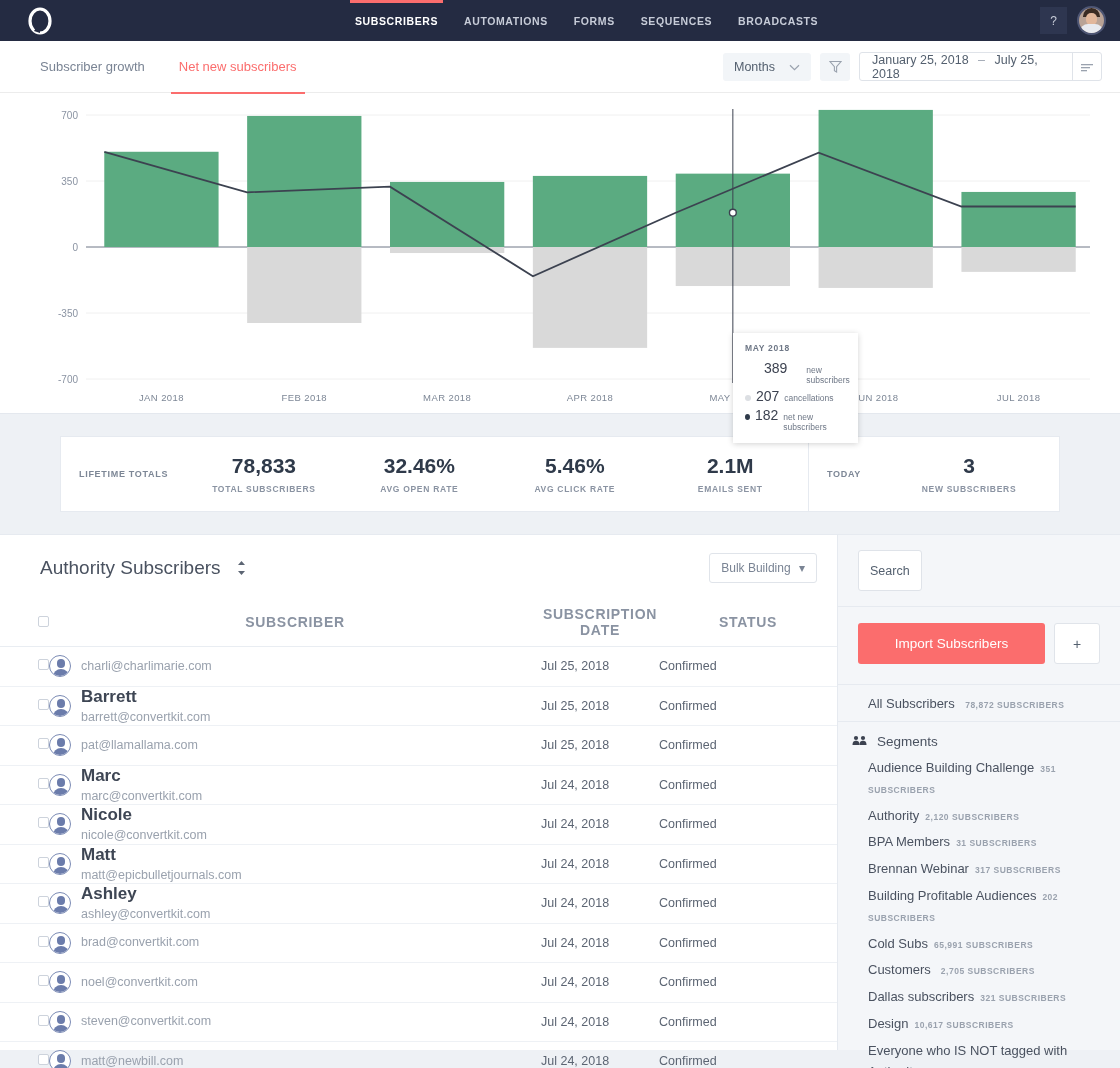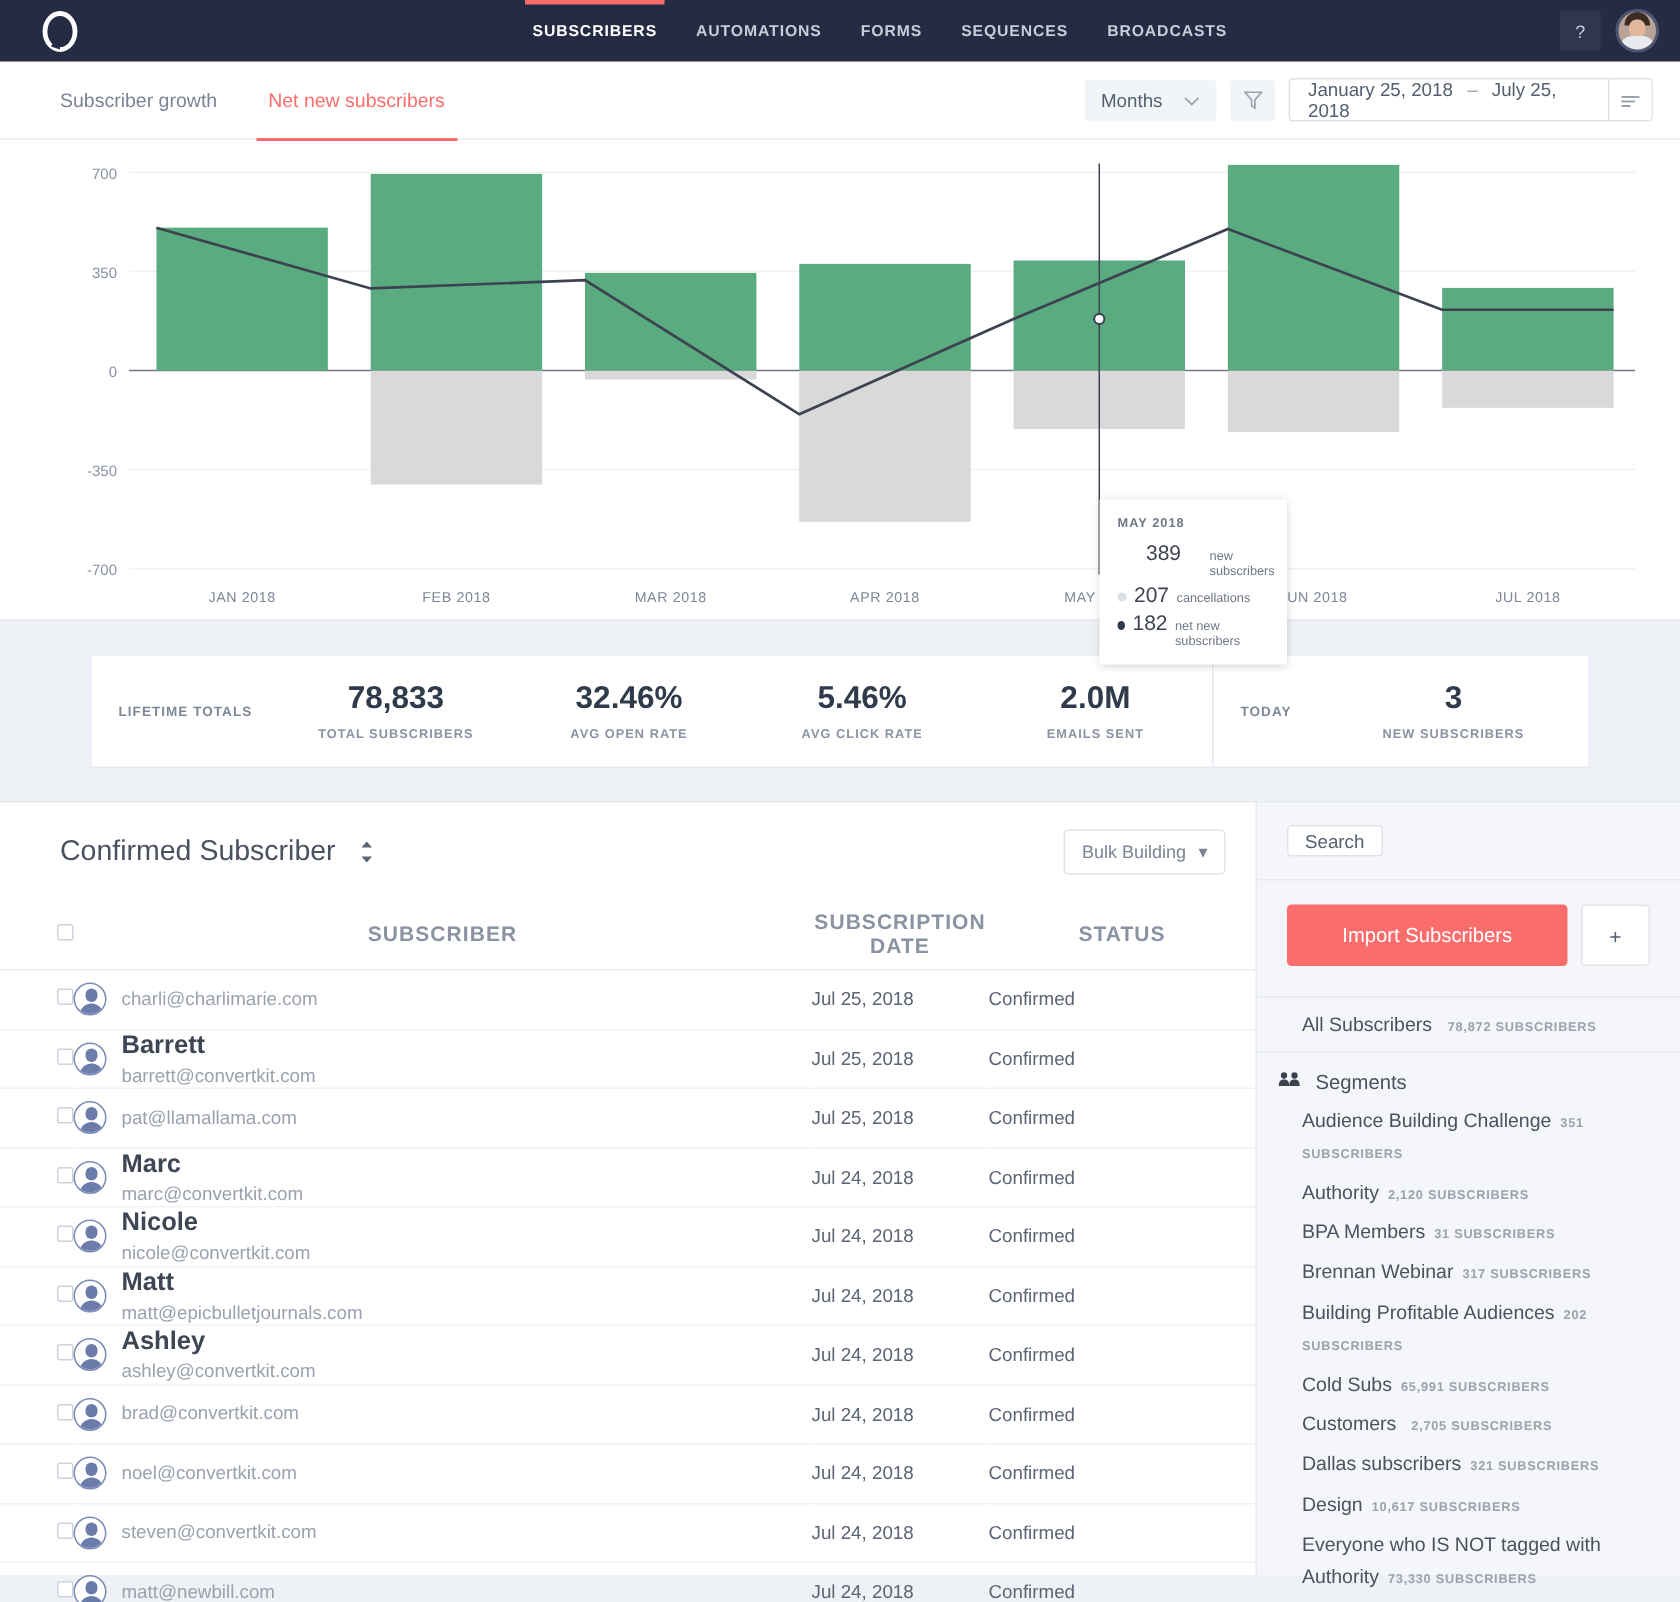--- a/index.html
+++ b/index.html
@@ -126,21 +126,21 @@
 
   
   .side { width: 282px; background: #f4f6f9; border-top: 1px solid #e6eaf0; }
   .side-search { display: flex; gap: 8px; padding: 15px 20px; border-bottom: 1px solid #e6eaf0; }
   .search-input {
     flex: 1; border: 1px solid #dfe3e9; border-radius: 3px; height: 29px; background: #fff;
     padding: 0 9px; font-size: 12.5px; color: #5c6573; font-family: inherit;
   }
   .search-input::placeholder { color: #a7aeb9; }
   .search-btn {
-    border: 1px solid #dfe3e9; border-radius: 3px; height: 21px; background: #fff; padding: 0 11px;
+    border: 1px solid #dfe3e9; border-radius: 3px; height: 41px; background: #fff; padding: 0 11px;
     font-size: 12.5px; color: #54606f; cursor: pointer; font-family: inherit;
   }
   .side-actions { display: flex; gap: 9px; padding: 16px 20px 20px 20px; border-bottom: 1px solid #e6eaf0; }
   .import-btn {
     flex: 1; background: #fb6d6d; color: #fff; border: none; border-radius: 3px; height: 41px;
     font-size: 13.5px; cursor: pointer; font-family: inherit;
   }
   .plus-btn {
     width: 46px; background: #fff; border: 1px solid #e0e4ea; border-radius: 3px; height: 41px;
     font-size: 14px; color: #54606f; cursor: pointer; font-family: inherit;
@@ -302,39 +302,39 @@
     </div>
     <div class="statcell">
       <div class="num">32.46%</div>
       <div class="cap">AVG OPEN RATE</div>
     </div>
     <div class="statcell">
       <div class="num">5.46%</div>
       <div class="cap">AVG CLICK RATE</div>
     </div>
     <div class="statcell">
-      <div class="num">2.0M</div>
+      <div class="num">2.1M</div>
       <div class="cap">EMAILS SENT</div>
     </div>
     <div class="divider"></div>
     <div class="today-group">
       <div class="label">TODAY</div>
       <div class="statcell">
         <div class="num">3</div>
         <div class="cap">NEW SUBSCRIBERS</div>
       </div>
     </div>
   </div>
 </div>
 
 <div class="lower">
 
   <div class="subs-panel">
     <div class="subs-head">
-      <div class="subs-title">Confirmed Subscriber</div>
+      <div class="subs-title">Authority Subscribers</div>
       <div class="sortbtn">
         <svg width="9" height="16" viewBox="0 0 9 16">
           <path d="M4.5 1 L8 5 L1 5 Z" fill="#5c6573"></path>
           <path d="M4.5 15 L8 11 L1 11 Z" fill="#5c6573"></path>
         </svg>
       </div>
       <div class="bulk">
         <span>Bulk Building</span>
         <span style="margin-left:5px;">▾</span>
       </div>

